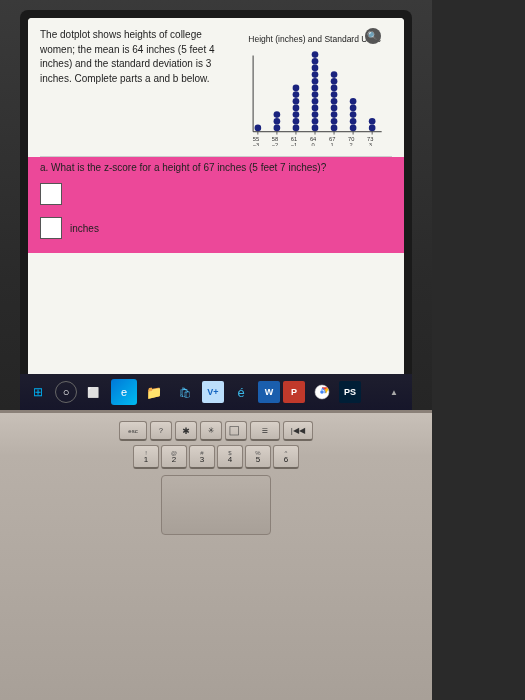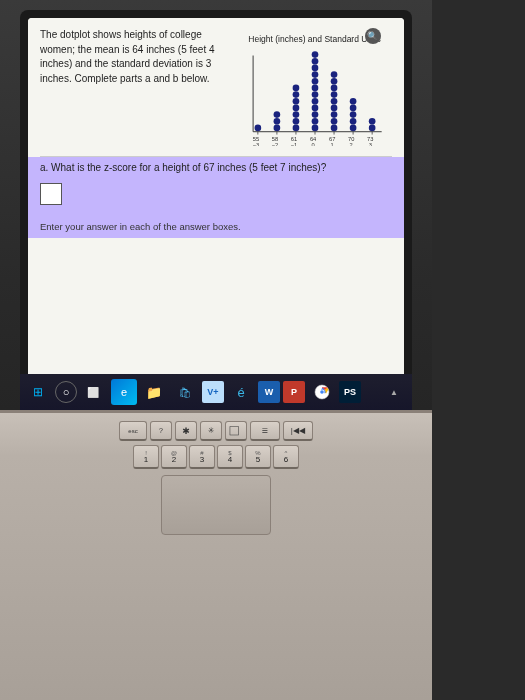--- a/index.html
+++ b/index.html
@@ -87,21 +87,21 @@
       display: flex;
       align-items: center;
       justify-content: center;
       color: white;
       font-size: 9px;
     }
 
     
     .parts-area {
       padding: 4px 12px 6px 12px;
-      background: #c4b5fd;
+      background: #ec4899;
     }
 
     .part-label {
       font-size: 10px;
       color: #222;
       margin-bottom: 4px;
       line-height: 1.4;
     }
 
     .answer-box {
@@ -347,23 +347,26 @@
 
       <div style="border-top:1px solid #ccc; margin: 0 12px;"></div>
 
       <div class="parts-area">
 
         
         <div class="part-label">a. What is the z-score for a height of 67 inches (5 feet 7 inches)?</div>
         <div class="answer-box"></div>
 
         
+        <div class="inches-row">
+          <div class="answer-box-inline"></div>
+          <span class="inches-label">inches</span>
+        </div>
 
         
-        <div class="answer-hint">Enter your answer in each of the answer boxes.</div>
       </div>
 
     </div>
   </div>
 
   <div class="taskbar">
 
     <div class="taskbar-icon windows">⊞</div>
 
     <div class="taskbar-icon search-btn">○</div>

